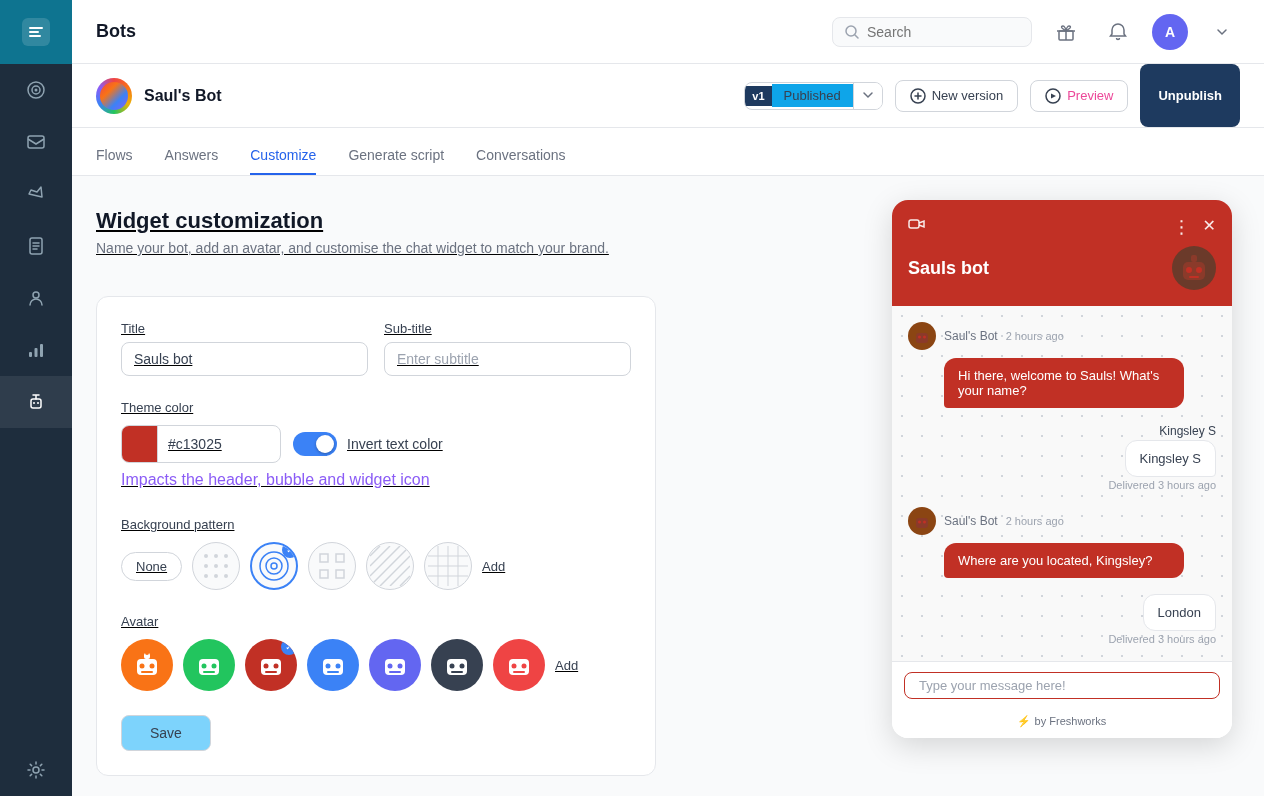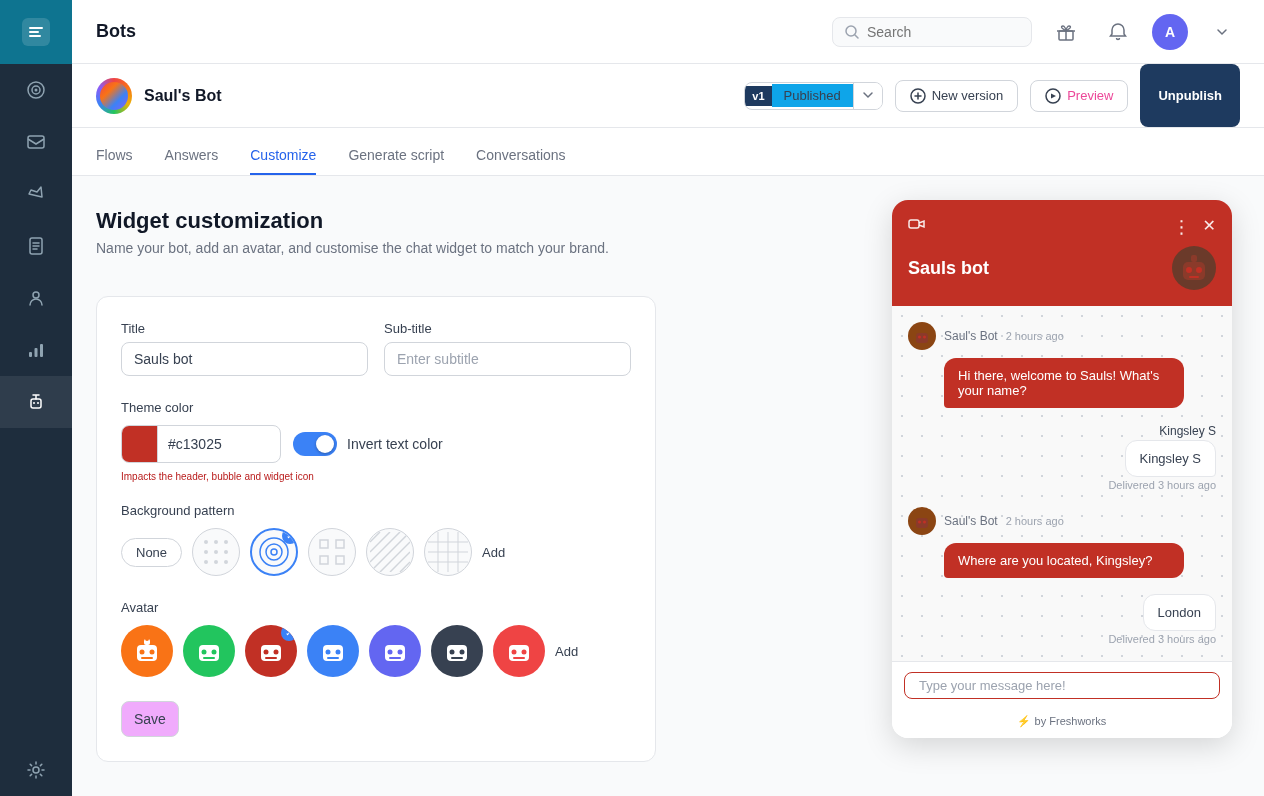--- a/index.html
+++ b/index.html
@@ -233,20 +233,21 @@
       display: flex;
       overflow: hidden;
       background: #f9fafb;
     }
 
     
     .form-panel {
       flex: 1;
       padding: 32px 24px;
       overflow-y: auto;
+      text-decoration: underline;
     }
     .widget-title {
       font-size: 22px;
       font-weight: 700;
       color: #111827;
       margin-bottom: 6px;
     }
     .widget-subtitle {
       font-size: 14px;
       color: #6b7280;
@@ -341,23 +342,23 @@
       position: absolute;
       top: 3px;
       right: 3px;
       box-shadow: 0 1px 3px rgba(0,0,0,0.3);
     }
     .toggle-label {
       font-size: 14px;
       color: #374151;
     }
     .color-hint {
-      font-size: 10px;
-      color: #b91c1c;
-      margin-bottom: 21px;
+      font-size: 16px;
+      color: #8b5cf6;
+      margin-bottom: 28px;
     }
     .pattern-section { margin-bottom: 24px; }
     .pattern-options {
       display: flex;
       align-items: center;
       gap: 10px;
       flex-wrap: wrap;
     }
     .pattern-none {
       border: 1px solid #d1d5db;
@@ -439,24 +440,24 @@
       color: #fff;
       font-size: 9px;
       display: flex;
       align-items: center;
       justify-content: center;
       line-height: 16px;
       text-align: center;
     }
 
     .save-btn {
-      background: #f0abfc;
+      background: #7dd3fc;
       border: 1px solid #d1d5db;
       border-radius: 8px;
-      padding: 9px 12px;
+      padding: 9px 28px;
       font-size: 14px;
       font-weight: 500;
       color: #374151;
       cursor: pointer;
       text-align: center;
     }
 
     
     .chat-preview {
       width: 380px;

